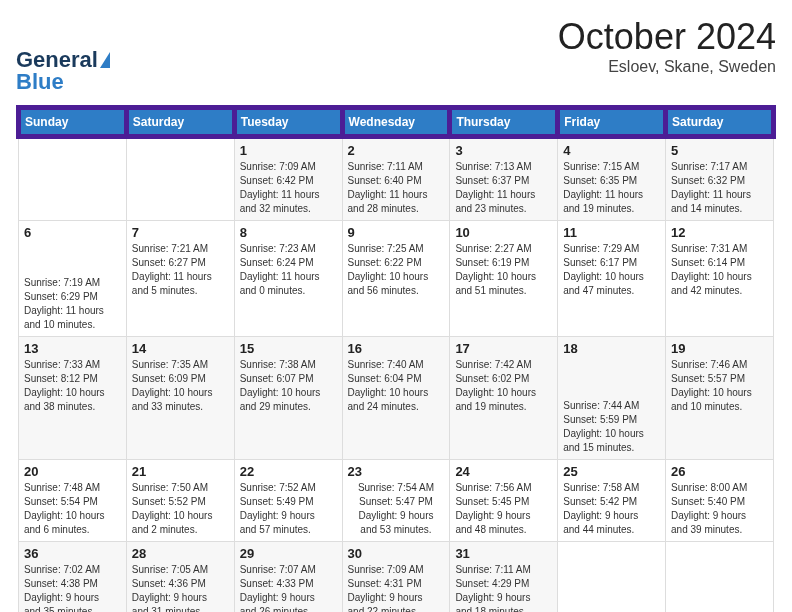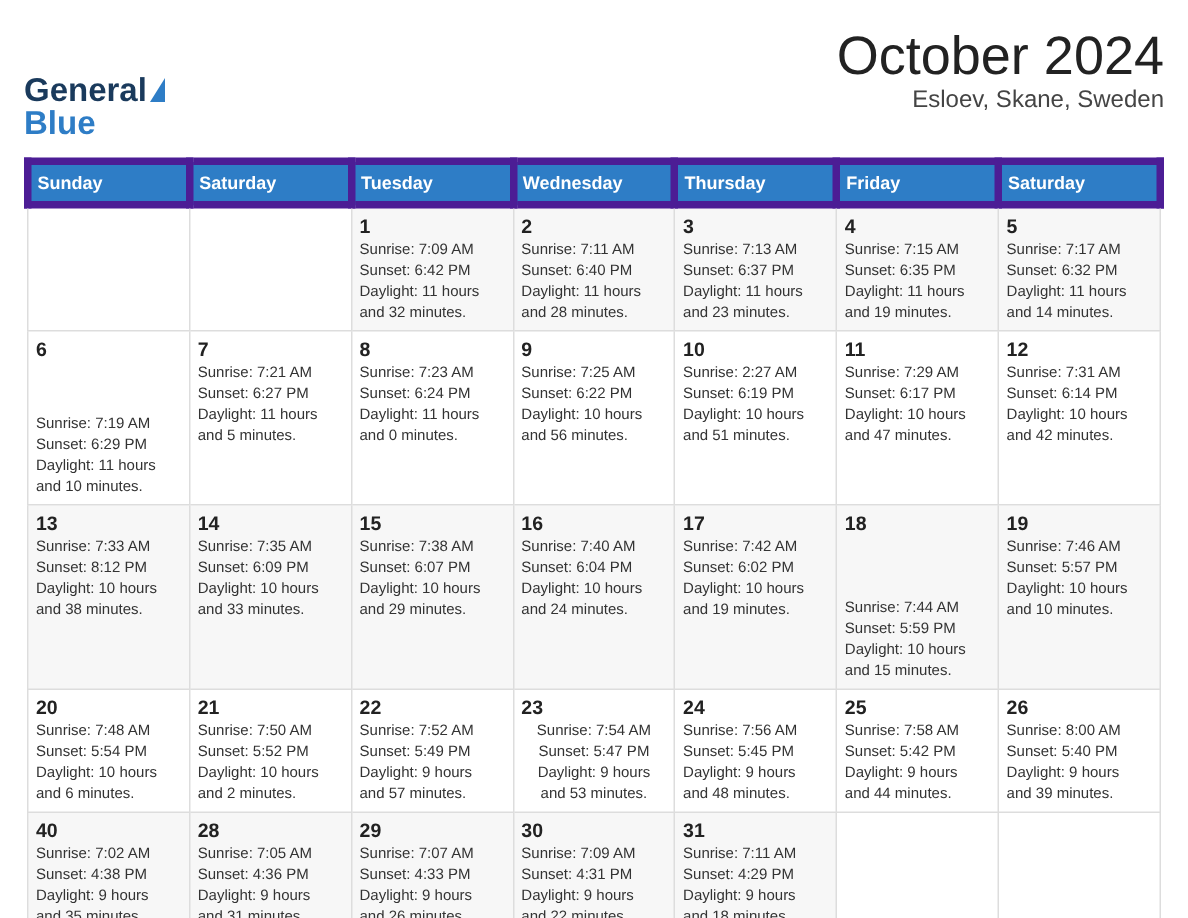--- a/index.html
+++ b/index.html
@@ -311,21 +311,21 @@
         <td>
           <span class="day-num">26</span>
           <div class="day-info" style="white-space: pre-line;">Sunrise: 8:00 AM
 Sunset: 5:40 PM
 Daylight: 9 hours
 and 39 minutes.</div>
         </td>
       </tr>
       <tr>
         <td>
-          <span class="day-num">40</span>
+          <span class="day-num">36</span>
           <div class="day-info" style="white-space: pre-line;">Sunrise: 7:02 AM
 Sunset: 4:38 PM
 Daylight: 9 hours
 and 35 minutes.</div>
         </td>
         <td>
           <span class="day-num">28</span>
           <div class="day-info" style="white-space: pre-line;">Sunrise: 7:05 AM
 Sunset: 4:36 PM
 Daylight: 9 hours

